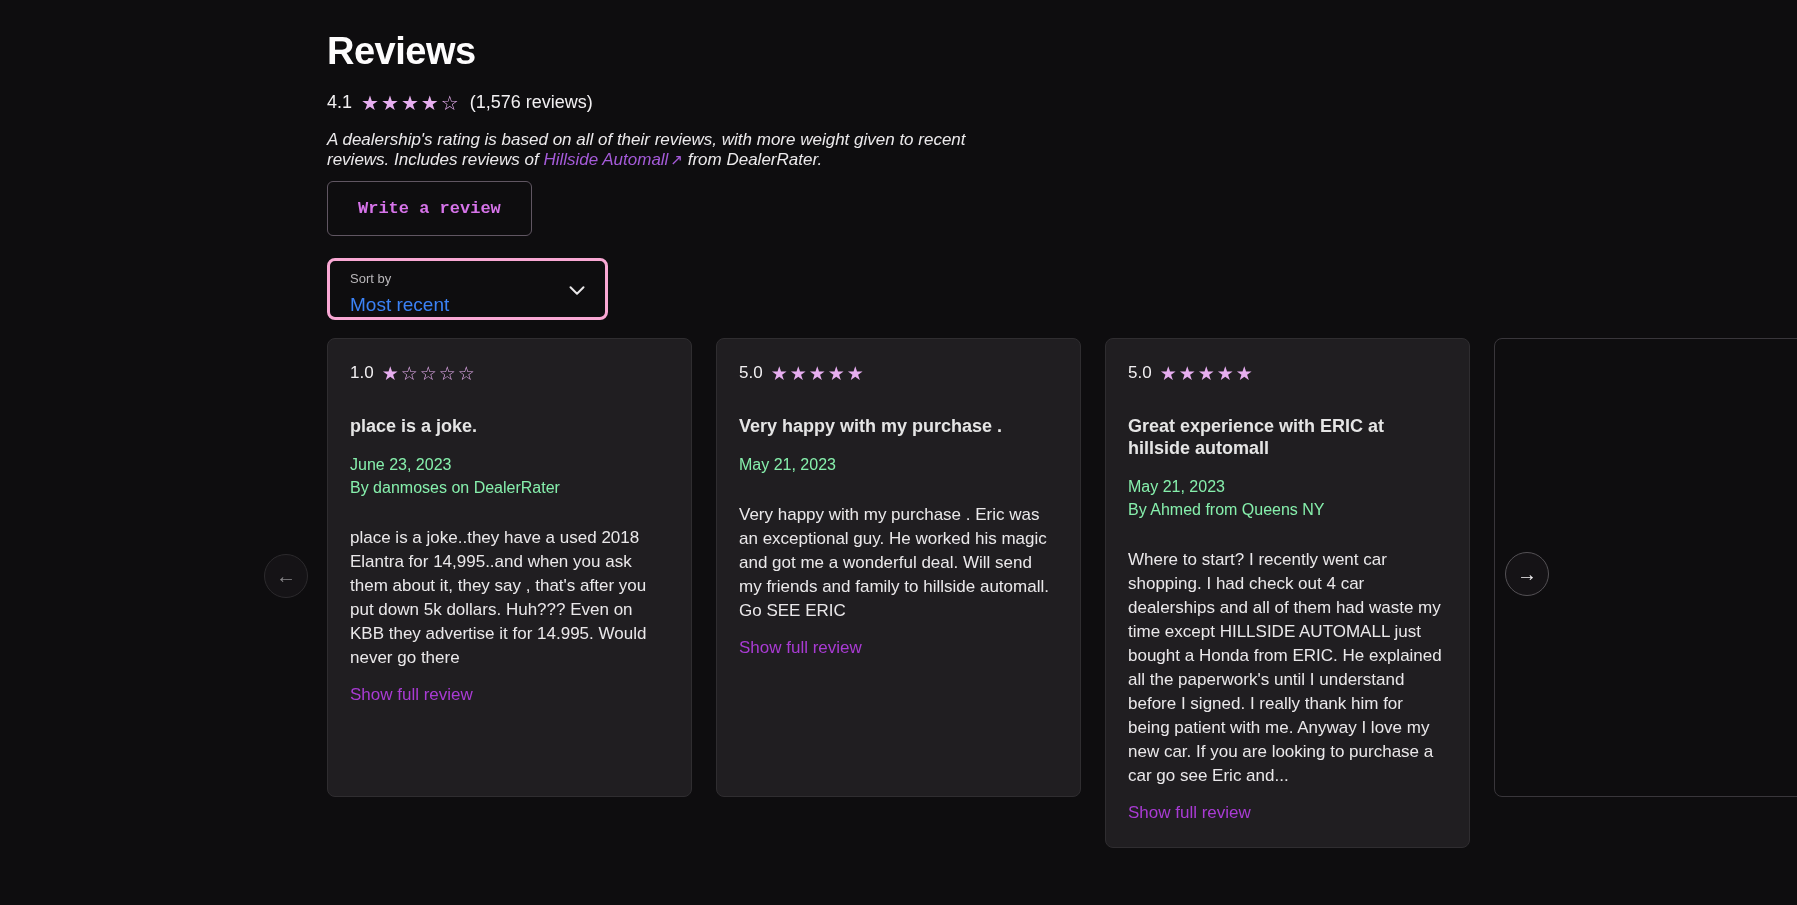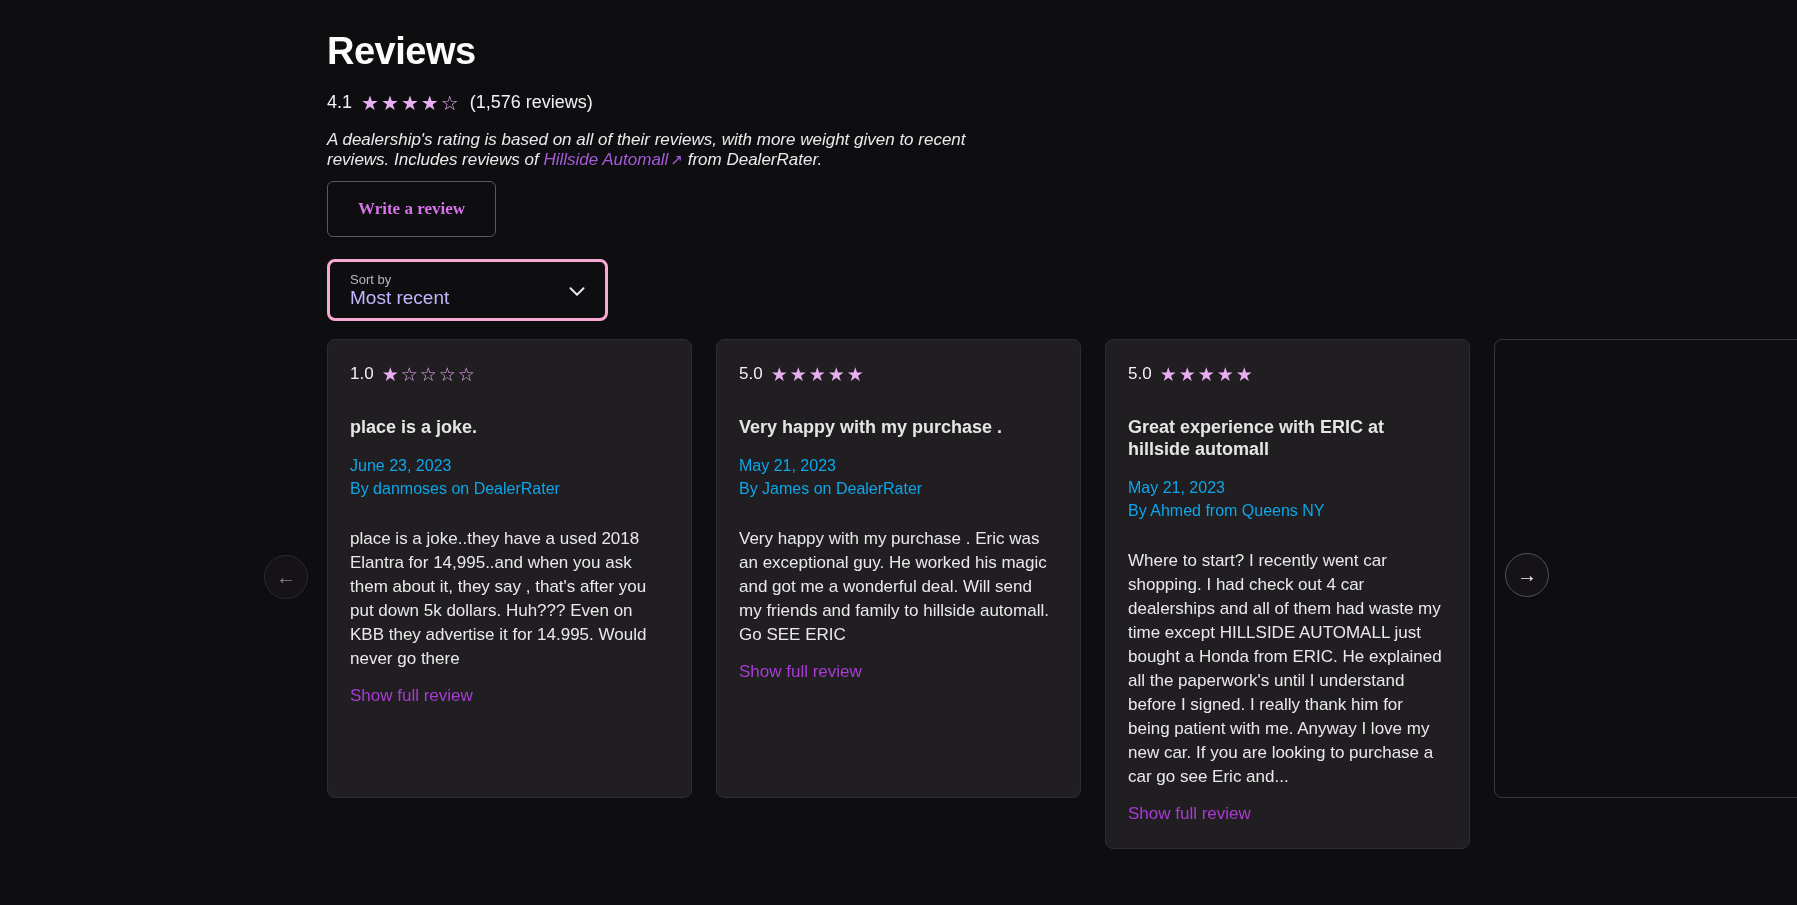--- a/index.html
+++ b/index.html
@@ -44,39 +44,39 @@
     font-style: italic;
   }
   .ext-link { color: #a55bd9; text-decoration: none; cursor: pointer; }
   .ext-arrow { font-size: 15px; margin-left: 2px; }
   .btn-outline {
     display: inline-block;
     background: transparent;
     border: 1px solid #605662;
     border-radius: 6px;
     padding: 17px 30px;
-    font-family: Liberation Serif, serif;
+    font-family: Liberation Mono, monospace;
     font-size: 17px;
     font-weight: bold;
     color: #d673e9;
     cursor: pointer;
   }
   .sort-box {
     position: relative;
     margin-top: 22px;
     width: 281px;
     height: 62px;
     border: 3px solid #f9a8d4;
     border-radius: 8px;
     padding: 10px 44px 10px 20px;
     cursor: pointer;
     background: transparent;
   }
   .sort-label { font-size: 13px; color: #b9b7ba; }
-  .sort-value { font-size: 19px; color: #c4b5fd; margin-top: 0; }
+  .sort-value { font-size: 19px; color: #3b82f6; margin-top: 8px; }
   .sort-chevron {
     position: absolute;
     right: 20px;
     top: 50%;
     transform: translateY(-40%);
   }
   .carousel { position: relative; margin-top: 18px; }
   .cards-row {
     display: flex;
     gap: 24px;
@@ -94,21 +94,21 @@
   }
   .review-card .rating-row { font-size: 17px; margin-bottom: 0; gap: 8px; }
   .review-card .stars { font-size: 19px; }
   .card-title {
     margin-top: 32px;
     font-size: 18px;
     font-weight: bold;
     line-height: 22px;
     color: #e5e5e5;
   }
-  .card-meta { margin-top: 16px; font-size: 16px; line-height: 23px; color: #0ea5e9; }
+  .card-meta { margin-top: 16px; font-size: 16px; line-height: 23px; color: #86efac; }
   .card-body { margin-top: 27px; font-size: 17px; line-height: 24px; color: #eae8ea; }
   .card-link {
     display: inline-block;
     margin-top: 15px;
     font-size: 17px;
     color: #a93bd4;
     text-decoration: none;
     cursor: pointer;
   }
   .ghost-card {
@@ -183,21 +183,20 @@
       </div>
 
       <div class="review-card">
         <div class="rating-row">
           <span>5.0</span>
           <span class="stars">★★★★★</span>
         </div>
         <div class="card-title">Very happy with my purchase .</div>
         <div class="card-meta">
           <div>May 21, 2023</div>
-          <div>By James on DealerRater</div>
         </div>
         <div class="card-body">Very happy with my purchase . Eric was an exceptional guy. He worked his magic and got me a wonderful deal. Will send my friends and family to hillside automall. Go SEE ERIC</div>
         <a class="card-link">Show full review</a>
       </div>
 
       <div class="review-card">
         <div class="rating-row">
           <span>5.0</span>
           <span class="stars">★★★★★</span>
         </div>

